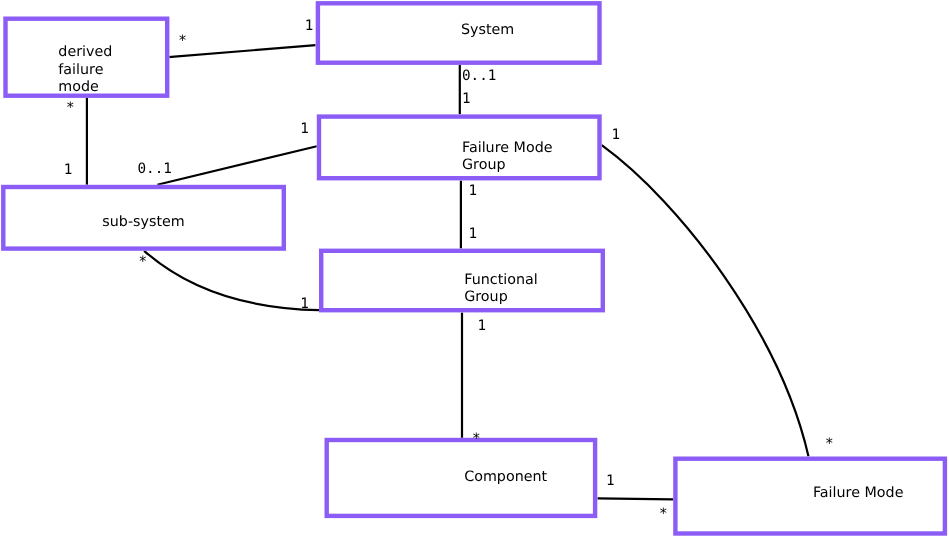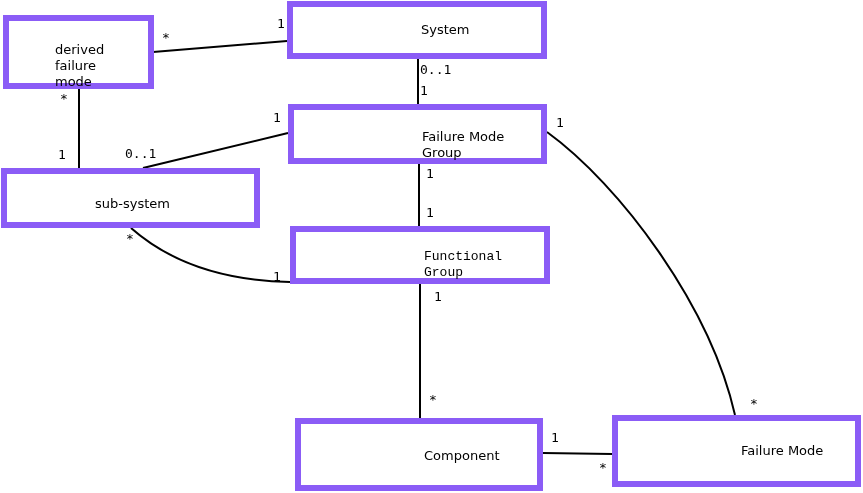--- a/index.html
+++ b/index.html
@@ -24,21 +24,21 @@
     height: 493px;
   }
   .edges path {
     fill: none;
     stroke: #000000;
     stroke-width: 2;
   }
   .box {
     position: absolute;
     box-sizing: border-box;
-    border: 6px solid #8b5cf6;
+    border: 4px solid #8b5cf6;
     background: #ffffff;
     font-size: 13px;
     line-height: 16px;
     white-space: nowrap;
   }
   .card {
     position: absolute;
     font-family: "DejaVu Sans Mono", monospace;
     font-size: 13px;
     line-height: 14px;
@@ -75,26 +75,26 @@
 
   <div class="box" style="left:288px; top:104px; width:259px; height:60px; padding:19px 0 0 128px;">
     <div>Failure Mode</div>
     <div>Group</div>
   </div>
 
   <div class="box" style="left:1px; top:168px; width:259px; height:60px; padding:22px 0 3px 88px;">
     <div>sub-system</div>
   </div>
 
-  <div class="box" style="left:290px; top:226px; width:260px; height:58px; padding:17px 0 0 128px;font-family:Liberation Mono, monospace;">
+  <div class="box" style="left:290px; top:226px; width:260px; height:58px; padding:17px 0 0 128px;">
     <div>Functional</div>
     <div>Group</div>
   </div>
 
-  <div class="box" style="left:295px; top:418px; width:248px; height:73px; padding:24px 0 16px 123px;">
+  <div class="box" style="left:295px; top:398px; width:248px; height:73px; padding:24px 0 16px 123px;">
     <div>Component</div>
   </div>
 
   <div class="box" style="left:612px; top:415px; width:249px; height:72px; padding:22px 0 0 123px;">
     <div>Failure Mode</div>
   </div>
 
   <span class="card" style="left:162px; top:31px;">*</span>
   <span class="card" style="left:277px; top:17px;">1</span>
 

